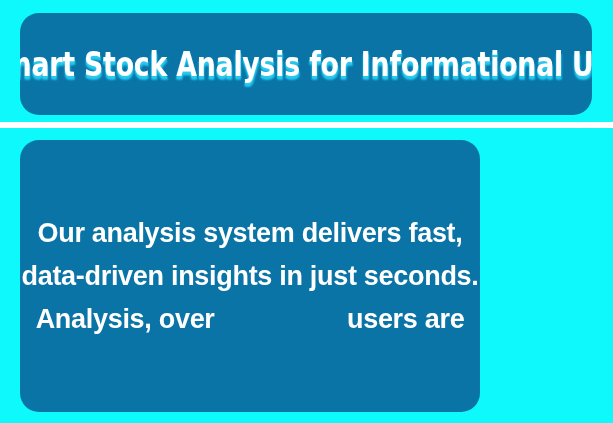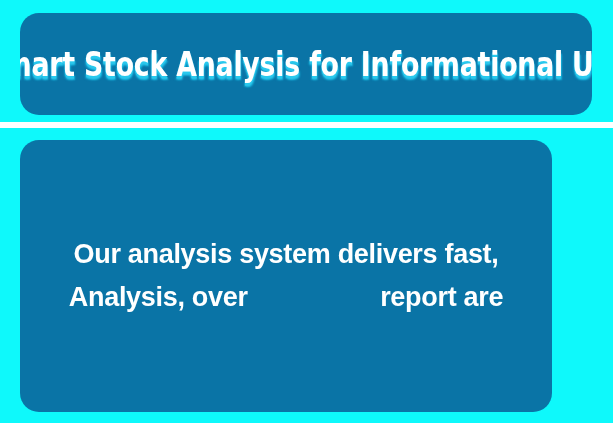--- a/index.html
+++ b/index.html
@@ -63,21 +63,21 @@
     width: 613px;
     height: 6px;
     background: #ffffff;
   }
 
   
   .body-card {
     position: absolute;
     left: 20px;
     top: 140px;
-    width: 532px;
+    width: 460px;
     height: 272px;
     background: #0a74a6;
     border-radius: 19px;
     display: flex;
     flex-direction: column;
     align-items: center;
     justify-content: center;
     overflow: hidden;
   }
 
@@ -115,24 +115,25 @@
     <div class="header-title">Smart Stock Analysis for Informational Use</div>
   </div>
 
   <div class="divider"></div>
 
   <div class="body-card">
     <div class="body-text">
 
       <span class="body-line">Our analysis system delivers fast,</span>
 
+      <span class="body-line">data-driven insights in just seconds.</span>
 
       <span class="body-line">
         <span>Analysis, over</span>
         <span class="counter-slot"></span>
-        <span>report are</span>
+        <span>users are</span>
       </span>
 
 
     </div>
   </div>
 
 </div>
 
 </body></html>

